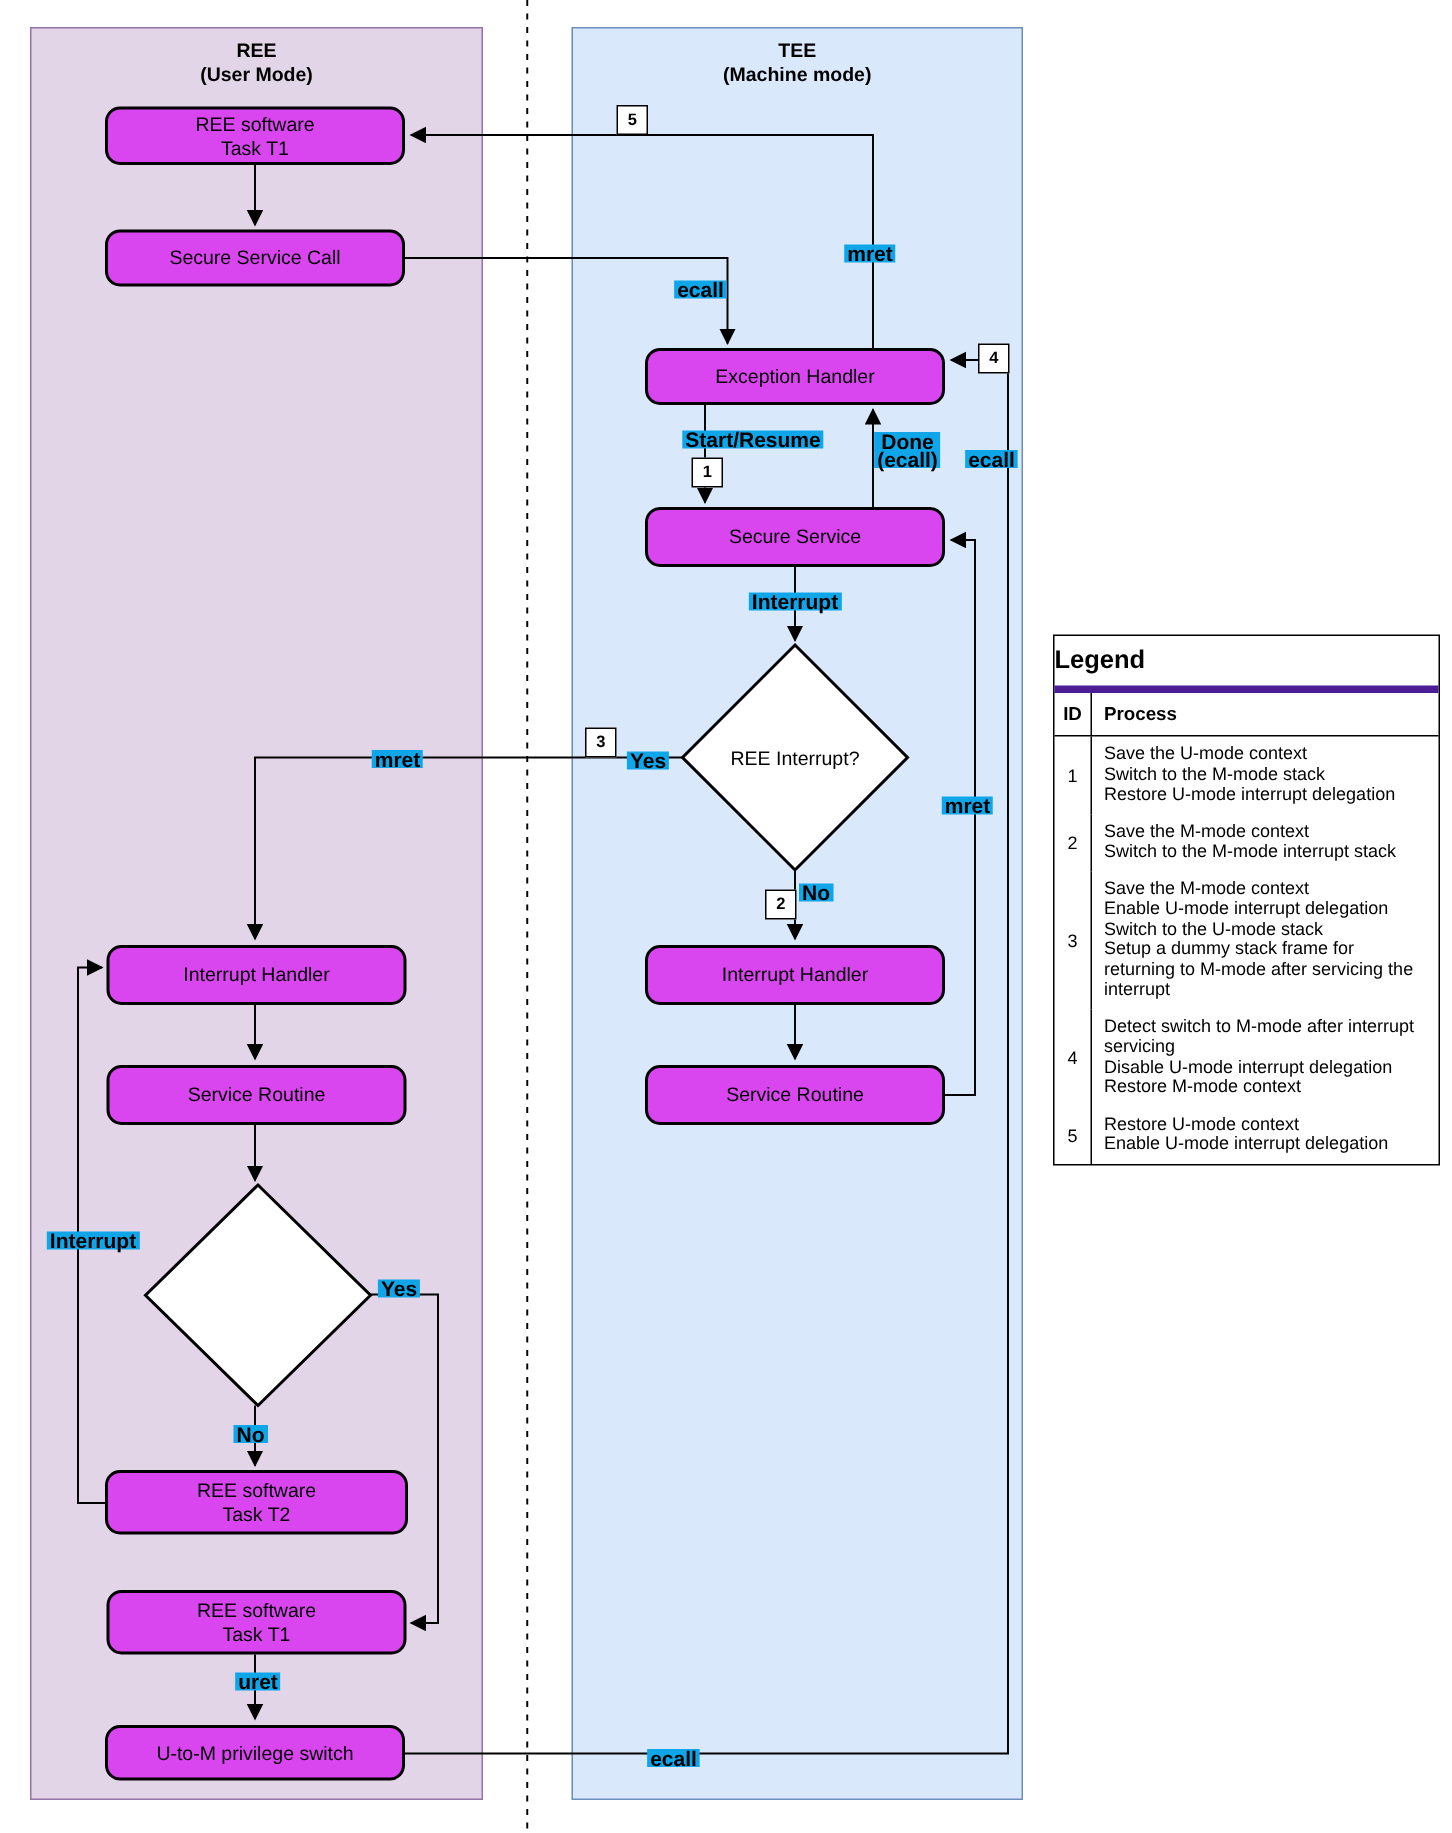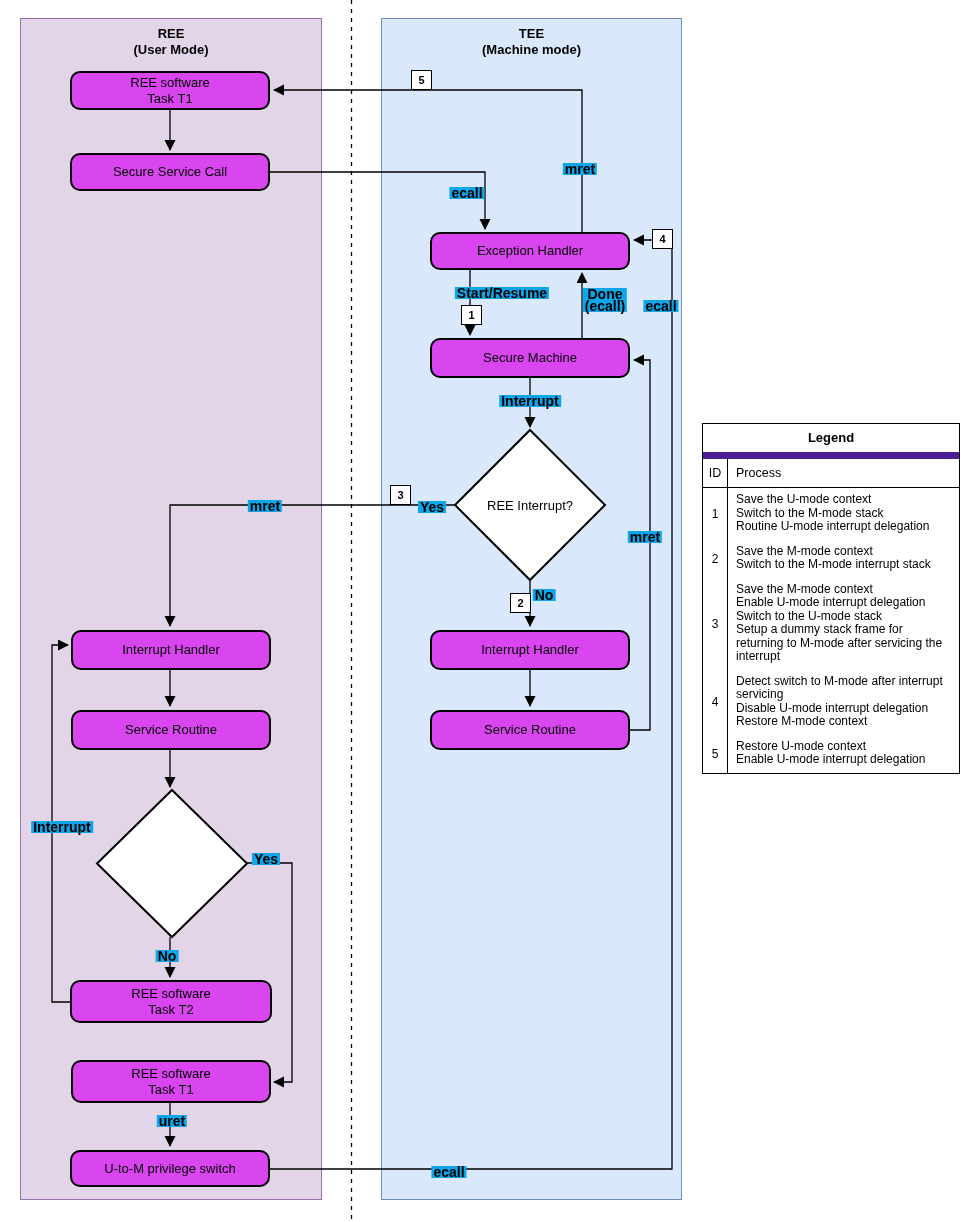--- a/index.html
+++ b/index.html
@@ -24,22 +24,22 @@
   .dlabel { position:absolute; transform:translate(-50%,-50%); background:#0ea5e9; color:#000;
           font-weight:bold; font-size:14px; line-height:12px; text-align:center;
           white-space:pre-line; padding:0 2px; }
 
   .badge { position:absolute; box-sizing:border-box; width:21px; height:20px; background:#ffffff;
           border:1px solid #000; display:flex; align-items:center; justify-content:center;
           font-weight:bold; font-size:11px; color:#000; }
 
   .legend { position:absolute; left:702px; top:423px; width:258px; box-sizing:border-box;
           background:#ffffff; border:1px solid #000; font-size:12px; color:#000; }
-  .legend-header { text-align:center; font-weight:bold; font-size:13px; padding:6px 0 7px 0; border-bottom:7px solid #4c1d95; }
-  .legend-colrow { display:grid; grid-template-columns:25px 1fr; border-bottom:1px solid #000; font-weight:normal; font-size:12.5px; }
+  .legend-header { font-weight:bold; font-size:17px; padding:6px 0 7px 0; border-bottom:5px solid #4c1d95; }
+  .legend-colrow { display:grid; grid-template-columns:25px 1fr; border-bottom:1px solid #000; font-weight:bold; font-size:12.5px; }
   .legend-colrow .idc { border-right:1px solid #000; display:flex; align-items:center; justify-content:center; padding:7px 0; }
   .legend-colrow .prc { padding:7px 8px; }
   .legend-row { display:grid; grid-template-columns:25px 1fr; }
   .legend-row .id { border-right:1px solid #000; display:flex; align-items:center; justify-content:center; }
   .legend-row .proc { padding:5px 8px 6px 8px; line-height:13.5px; white-space:pre-line; }
 </style>
 </head>
 <body>
 
 <div class="canvas">
@@ -79,21 +79,21 @@
     <polyline points="170,1103 170,1146" marker-end="url(#arr)"></polyline>
 
     <polygon class="diamond" points="530,430 605,505 530,580 455,505"></polygon>
     <polygon class="diamond" points="172,790 247,863.5 172,937 97,863.5"></polygon>
   </svg>
 
   <div class="node" style="left:70px; top:71px; width:200px; height:39px;">REE software
 Task T1</div>
   <div class="node" style="left:70px; top:153px; width:200px; height:38px;">Secure Service Call</div>
   <div class="node" style="left:430px; top:232px; width:200px; height:38px;">Exception Handler</div>
-  <div class="node" style="left:430px; top:338px; width:200px; height:40px;">Secure Machine</div>
+  <div class="node" style="left:430px; top:338px; width:200px; height:40px;">Secure Service</div>
   <div class="node" style="left:430px; top:630px; width:200px; height:40px;">Interrupt Handler</div>
   <div class="node" style="left:430px; top:710px; width:200px; height:40px;">Service Routine</div>
   <div class="node" style="left:71px; top:630px; width:200px; height:40px;">Interrupt Handler</div>
   <div class="node" style="left:71px; top:710px; width:200px; height:40px;">Service Routine</div>
   <div class="node" style="left:70px; top:980px; width:202px; height:43px;">REE software
 Task T2</div>
   <div class="node" style="left:71px; top:1060px; width:200px; height:43px;">REE software
 Task T1</div>
   <div class="node" style="left:70px; top:1150px; width:200px; height:37px;">U-to-M privilege switch</div>
 
@@ -125,21 +125,21 @@
   <div class="legend">
     <div class="legend-header">Legend</div>
     <div class="legend-colrow">
       <div class="idc">ID</div>
       <div class="prc">Process</div>
     </div>
     <div class="legend-row">
       <div class="id">1</div>
       <div class="proc">Save the U-mode context
 Switch to the M-mode stack
-Routine U-mode interrupt delegation</div>
+Restore U-mode interrupt delegation</div>
     </div>
     <div class="legend-row">
       <div class="id">2</div>
       <div class="proc">Save the M-mode context
 Switch to the M-mode interrupt stack</div>
     </div>
     <div class="legend-row">
       <div class="id">3</div>
       <div class="proc">Save the M-mode context
 Enable U-mode interrupt delegation

